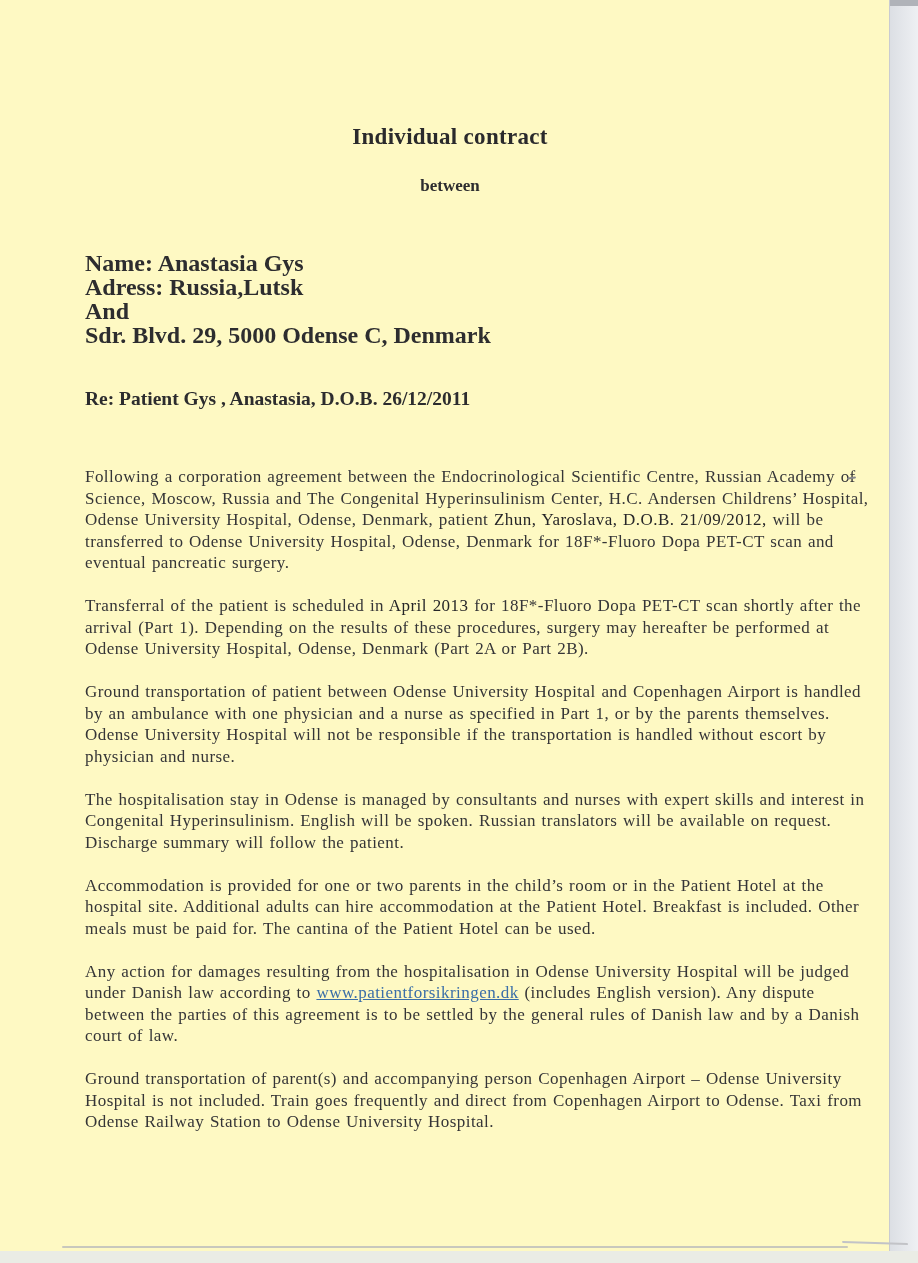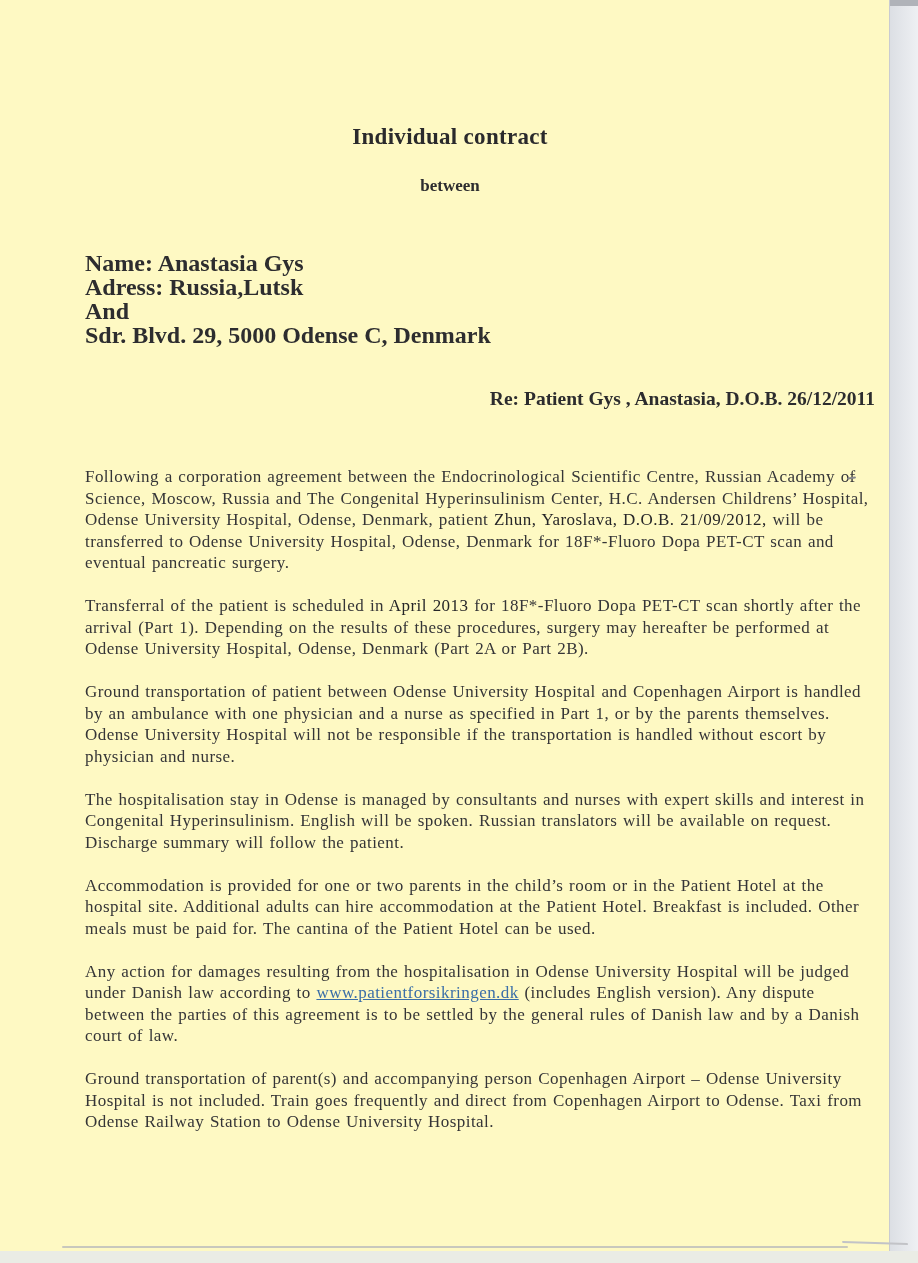--- a/index.html
+++ b/index.html
@@ -109,21 +109,20 @@
     margin-top: 26px;
   }
   .subject-line {
     position: absolute;
     left: 85px;
     top: 388px;
     width: 790px;
     font-size: 19.5px;
     font-weight: bold;
     color: #2c2c2e;
-    text-align: right;
   }
   .doc-body {
     position: absolute;
     left: 85px;
     top: 466px;
     width: 784px;
     font-size: 17px;
     line-height: 21.5px;
     letter-spacing: 0.45px;
     word-spacing: 1px;

